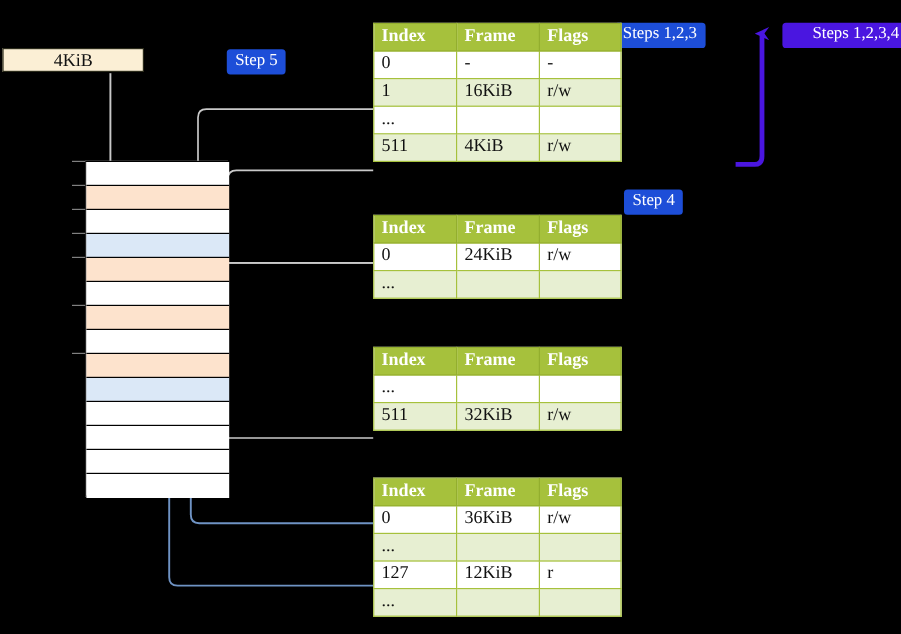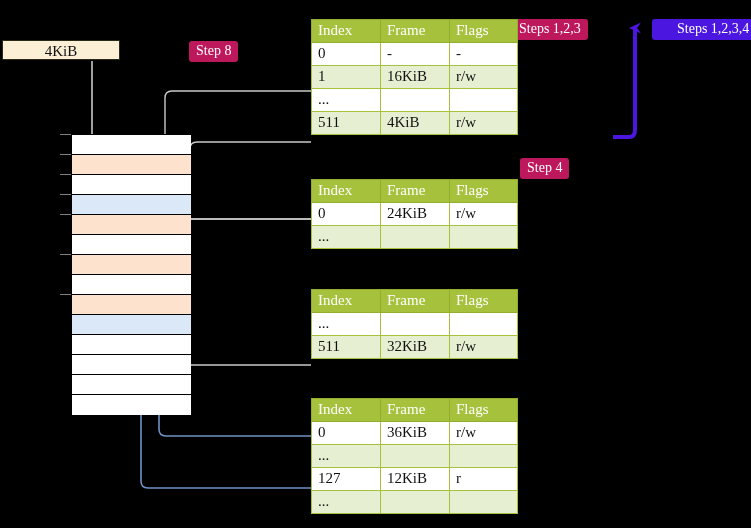--- a/index.html
+++ b/index.html
@@ -41,21 +41,21 @@
   .badge {
     color: #ffffff;
     font-size: 14px;
     line-height: 18px;
     padding: 1px 7px 2px 7px;
     border-radius: 3px;
     white-space: nowrap;
     box-sizing: border-box;
     text-align: center;
   }
-  .badge-red { background: #be185d; font-family: Liberation Serif, serif; }
+  .badge-red { background: #1d4ed8; font-family: Liberation Serif, serif; }
   .badge-blue { background: #4a16e0; }
 
   #step0-badge   { left: 189px; top: 41px; }
   #steps123-badge{ left: 512px; top: 19px; }
   #steps1234-badge{ left: 652px; top: 19px; padding-left: 25px; }
   #step4-badge   { left: 520px; top: 158px; }
 
   
   #memory-column {
     left: 71px;
@@ -91,21 +91,21 @@
   
   .ptable {
     border-collapse: collapse;
     background: #ffffff;
     font-size: 15px;
     color: #111111;
   }
   .ptable th {
     background: #a6c13c;
     color: #ffffff;
-    font-weight: normal;
+    font-weight: bold;
     text-align: left;
     padding: 2px 6px 3px 6px;
     border: 1px solid #93ae2e;
     font-size: 15px;
   }
   .ptable td {
     border: 1px solid #a6c13c;
     padding: 2px 6px 3px 6px;
     height: 19px;
     box-sizing: border-box;
@@ -165,21 +165,21 @@
 
     <path d="M 311,436 L 166,436 Q 159,436 159,429 L 159,207" fill="none" stroke="#6f93c4" stroke-width="1.6" marker-end="url(#arrow-blue)"></path>
 
     <path d="M 311,488 L 148,488 Q 141,488 141,481 L 141,328" fill="none" stroke="#6f93c4" stroke-width="1.6" marker-end="url(#arrow-blue)"></path>
 
     <path d="M 613,137 L 629,137 Q 635,137 635,130 L 635,28" fill="none" stroke="#4a16e0" stroke-width="4" marker-end="url(#arrow-purple)"></path>
   </svg>
 
   <div class="abs size-label" id="size-box">4KiB</div>
 
-  <div class="abs badge badge-red" id="step0-badge">Step 8</div>
+  <div class="abs badge badge-red" id="step0-badge">Step 5</div>
 
   <div class="abs badge badge-red" id="steps123-badge">Steps 1,2,3</div>
 
   <div class="abs badge badge-blue" id="steps1234-badge">Steps 1,2,3,4</div>
 
   <div class="abs badge badge-red" id="step4-badge">Step 4</div>
 
   <div class="abs" id="memory-ticks">
       <div class="mem-tick" style="top: 134px;"></div>
       <div class="mem-tick" style="top: 154px;"></div>

